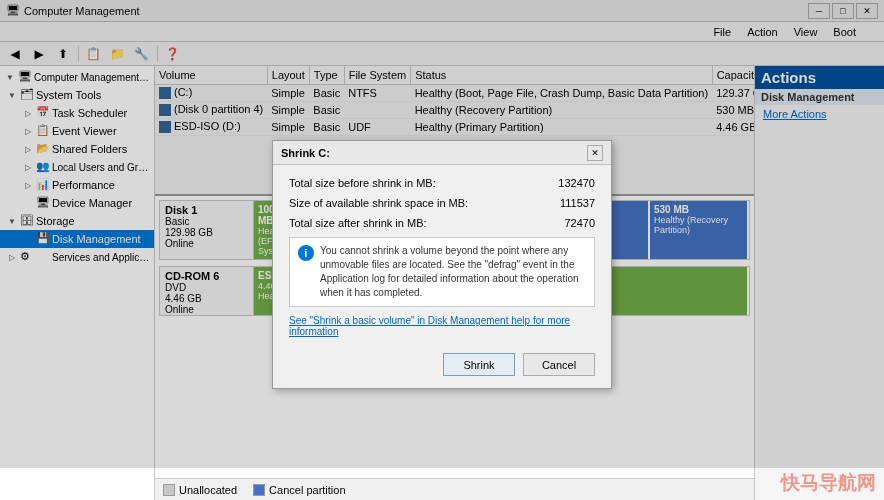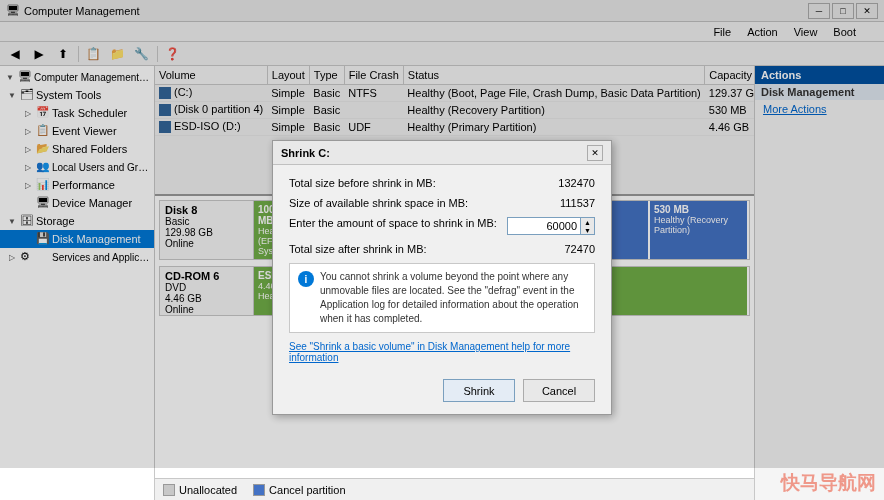--- a/index.html
+++ b/index.html
@@ -244,21 +244,21 @@
     .actions-panel {
       width: 130px;
       background: #f5f5f5;
       border-left: 1px solid #c8c8c8;
       flex-shrink: 0;
     }
     .actions-header {
       background: #0050a0;
       color: #fff;
       padding: 3px 6px;
-      font-size: 11px;
+      font-size: 15px;
       font-weight: bold;
     }
     .action-item {
       padding: 3px 8px;
       font-size: 11px;
       color: #0066cc;
       cursor: pointer;
       text-decoration: underline;
     }
     .actions-subheader {
@@ -332,21 +332,21 @@
       font-size: 9px;
       display: flex;
       align-items: center;
       justify-content: center;
     }
     .dialog-body {
       padding: 12px 16px;
     }
     .dialog-row {
       display: flex;
-      align-items: flex-start;
+      align-items: flex-end;
       margin-bottom: 8px;
     }
     .dialog-row-label {
       font-size: 11px;
       flex: 1;
       padding-right: 8px;
     }
     .dialog-row-value {
       font-size: 11px;
       width: 80px;
@@ -561,21 +561,21 @@
 
   <div class="content-area">
 
     <div class="volume-table-wrap">
       <table class="volume-table">
         <thead>
           <tr>
             <th>Volume</th>
             <th>Layout</th>
             <th>Type</th>
-            <th>File Crash</th>
+            <th>File System</th>
             <th>Status</th>
             <th>Capacity</th>
 
           </tr>
         </thead>
         <tbody id="volume-tbody">
         <tr>
               <td><span class="vol-icon primary"></span>(C:)</td>
               <td>Simple</td>
               <td>Basic</td>
@@ -600,21 +600,21 @@
               <td>4.46 GB</td>
             </tr>
           </tbody>
       </table>
     </div>
 
     <div class="disk-view">
 
       <div class="disk-row">
         <div class="disk-info">
-          <span class="disk-name">Disk 8</span>
+          <span class="disk-name">Disk 1</span>
           <span>Basic</span>
           <span>129.98 GB</span>
           <span>Online</span>
         </div>
         <div class="disk-partitions">
           <div class="partition efi" style="width:8%;">
             <span class="partition-label">100 MB</span>
             <span class="partition-sub">Healthy (EFI Syst</span>
           </div>
           <div class="partition system" style="width:72%;">
@@ -680,30 +680,20 @@
       <div class="dialog-row">
         <span class="dialog-row-label">Total size before shrink in MB:</span>
         <span class="dialog-row-value">132470</span>
       </div>
 
       <div class="dialog-row">
         <span class="dialog-row-label">Size of available shrink space in MB:</span>
         <span class="dialog-row-value">111537</span>
       </div>
 
-      <div class="dialog-row">
-        <span class="dialog-row-label">Enter the amount of space to shrink in MB:</span>
-        <div class="dialog-input-wrap">
-          <input class="dialog-input" type="text" value="60000" style="">
-          <div class="spinner-btns">
-            <button class="spinner-btn">▲</button>
-            <button class="spinner-btn">▼</button>
-          </div>
-        </div>
-      </div>
 
       <div class="dialog-row">
         <span class="dialog-row-label">Total size after shrink in MB:</span>
         <span class="dialog-row-value">72470</span>
       </div>
 
       <div class="dialog-info-box">
         <div class="info-icon">i</div>
         <span class="info-text">You cannot shrink a volume beyond the point where any unmovable files are located. See the "defrag" event in the Application log for detailed information about the operation when it has completed.</span>
       </div>

